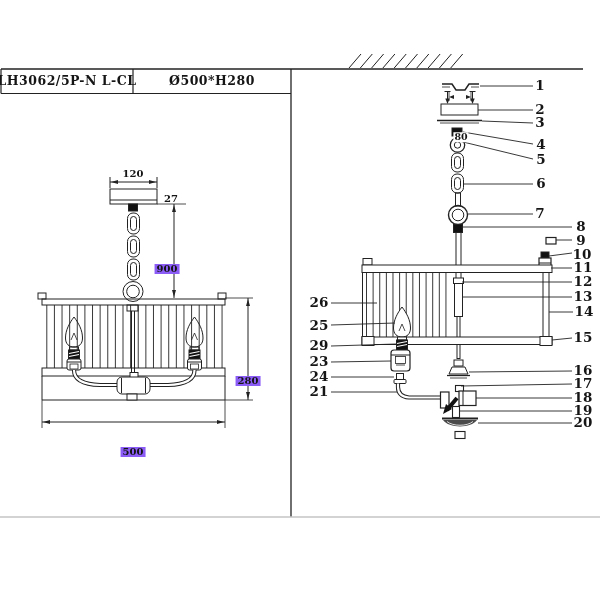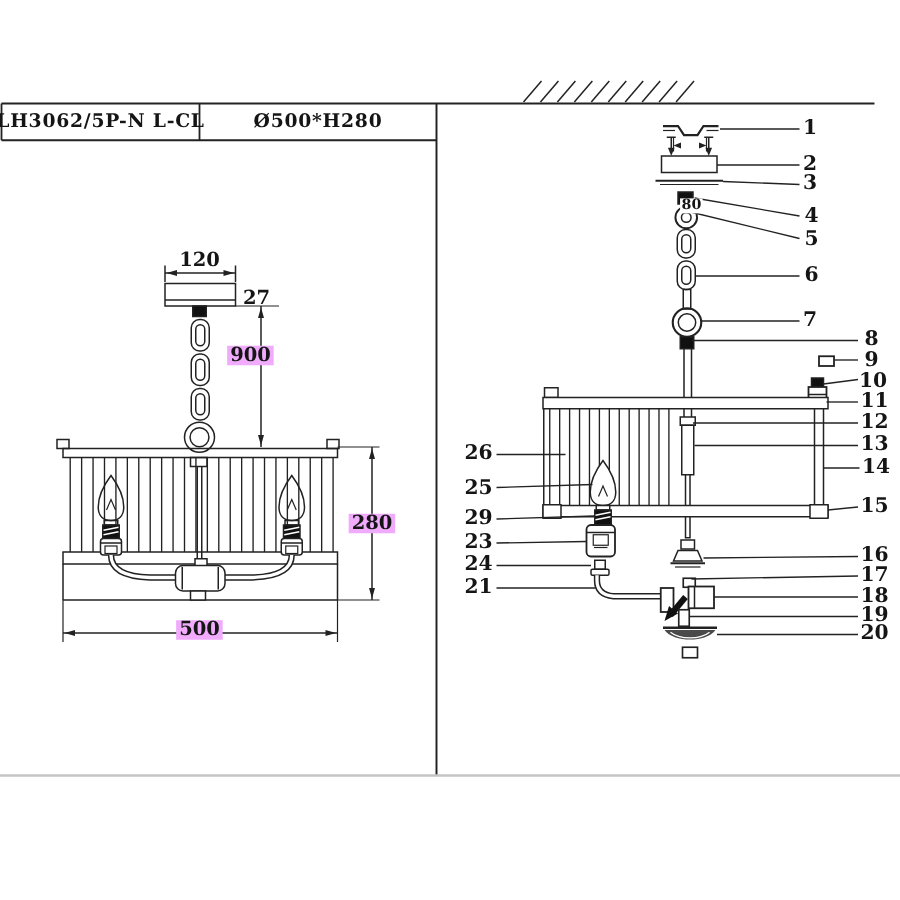--- a/index.html
+++ b/index.html
@@ -7,22 +7,22 @@
     position:relative;width:600px;height:518px;background:#fff;
     font-family:"DejaVu Serif","Liberation Serif",serif;
     outline:1px solid #d2d2d2;overflow:hidden;
   }
   svg{position:absolute;left:0;top:0;}
   .txt{
     position:absolute;transform:translate(-50%,-50%);
     color:#151515;font-weight:bold;white-space:nowrap;line-height:1;
   }
   .callout{font-size:13.5px;}
-  .dim{font-size:13px;}
-  .dim-bg{background:#f0abfc;padding:0 2px;}
+  .dim{font-size:10px;}
+  .dim-bg{background:#8b5cf6;padding:0 2px;margin-top:32px;}
   .dim-small{font-size:9.5px;background:#fff;padding:0 1px;margin-top:41px;}
   .cell{font-size:12.5px;letter-spacing:.5px;}
 </style>
 </head>
 <body>
 
 <div class="page">
 
 <svg id="art" width="600" height="600" viewBox="0 0 600 600">
   <g stroke="#222" fill="none" stroke-width="1">

